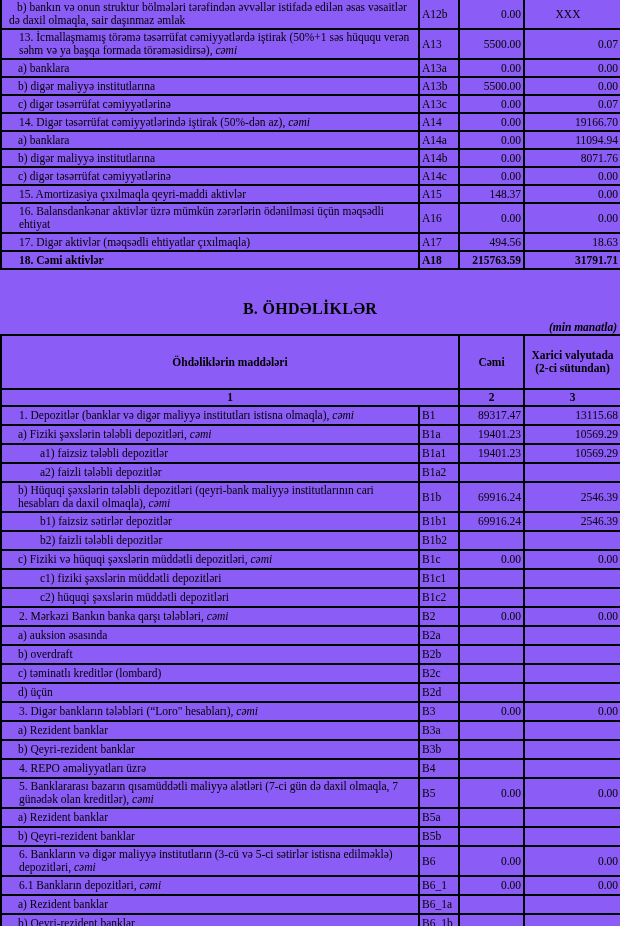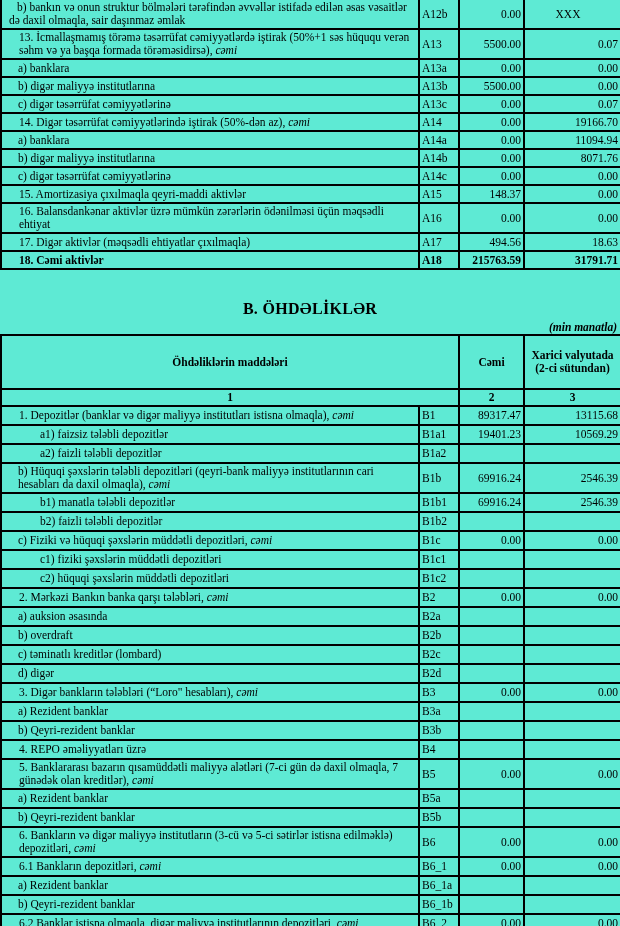--- a/index.html
+++ b/index.html
@@ -6,21 +6,21 @@
   body {
     width: 620px; height: 926px;
     background: #ffffff;
     color: #000;
     font-family: "Liberation Serif", serif;
   }
   .page {
     position: relative;
     width: 620px; height: 926px;
     overflow: hidden;
-    background: #5eead4;
+    background: #8b5cf6;
   }
   table.grid {
     border-collapse: collapse;
     table-layout: fixed;
     width: 620px;
   }
   table.grid td {
     border: 2px solid #000;
     font-size: 11.5px;
     line-height: 13px;
@@ -176,39 +176,45 @@
       </tr>
     </thead>
     <tbody id="tbody-b">
         <tr>
     <td class="desc lvl0"><span>1. Depozitlər (banklar və digər maliyyə institutları istisna olmaqla), </span><i>cəmi</i></td>
     <td class="code">B1</td>
     <td class="num">89317.47</td>
     <td class="num">13115.68</td>
   </tr>
         <tr>
+    <td class="desc lvl1"><span>a) Fiziki şəxslərin tələbli depozitləri, </span><i>cəmi</i></td>
+    <td class="code">B1a</td>
+    <td class="num">19401.23</td>
+    <td class="num">10569.29</td>
+  </tr>
+        <tr>
     <td class="desc lvl2"><span>a1) faizsiz tələbli depozitlər</span></td>
     <td class="code">B1a1</td>
     <td class="num">19401.23</td>
     <td class="num">10569.29</td>
   </tr>
         <tr>
     <td class="desc lvl2"><span>a2) faizli tələbli depozitlər</span></td>
     <td class="code">B1a2</td>
     <td class="num"></td>
     <td class="num"></td>
   </tr>
         <tr>
     <td class="desc lvl1"><span>b) Hüquqi şəxslərin tələbli depozitləri (qeyri-bank maliyyə institutlarının cari hesabları da daxil olmaqla), </span><i>cəmi</i></td>
     <td class="code">B1b</td>
     <td class="num">69916.24</td>
     <td class="num">2546.39</td>
   </tr>
         <tr>
-    <td class="desc lvl2"><span>b1) manatla tələbli depozitlər</span></td>
+    <td class="desc lvl2"><span>b1) faizsiz sətirlər depozitlər</span></td>
     <td class="code">B1b1</td>
     <td class="num">69916.24</td>
     <td class="num">2546.39</td>
   </tr>
         <tr>
     <td class="desc lvl2"><span>b2) faizli tələbli depozitlər</span></td>
     <td class="code">B1b2</td>
     <td class="num"></td>
     <td class="num"></td>
   </tr>
@@ -248,21 +254,21 @@
     <td class="num"></td>
     <td class="num"></td>
   </tr>
         <tr>
     <td class="desc lvl1"><span>c) təminatlı kreditlər (lombard)</span></td>
     <td class="code">B2c</td>
     <td class="num"></td>
     <td class="num"></td>
   </tr>
         <tr>
-    <td class="desc lvl1"><span>d) digər</span></td>
+    <td class="desc lvl1"><span>d) üçün</span></td>
     <td class="code">B2d</td>
     <td class="num"></td>
     <td class="num"></td>
   </tr>
         <tr>
     <td class="desc lvl0"><span>3. Digər bankların tələbləri (“Loro" hesabları), </span><i>cəmi</i></td>
     <td class="code">B3</td>
     <td class="num">0.00</td>
     <td class="num">0.00</td>
   </tr>

